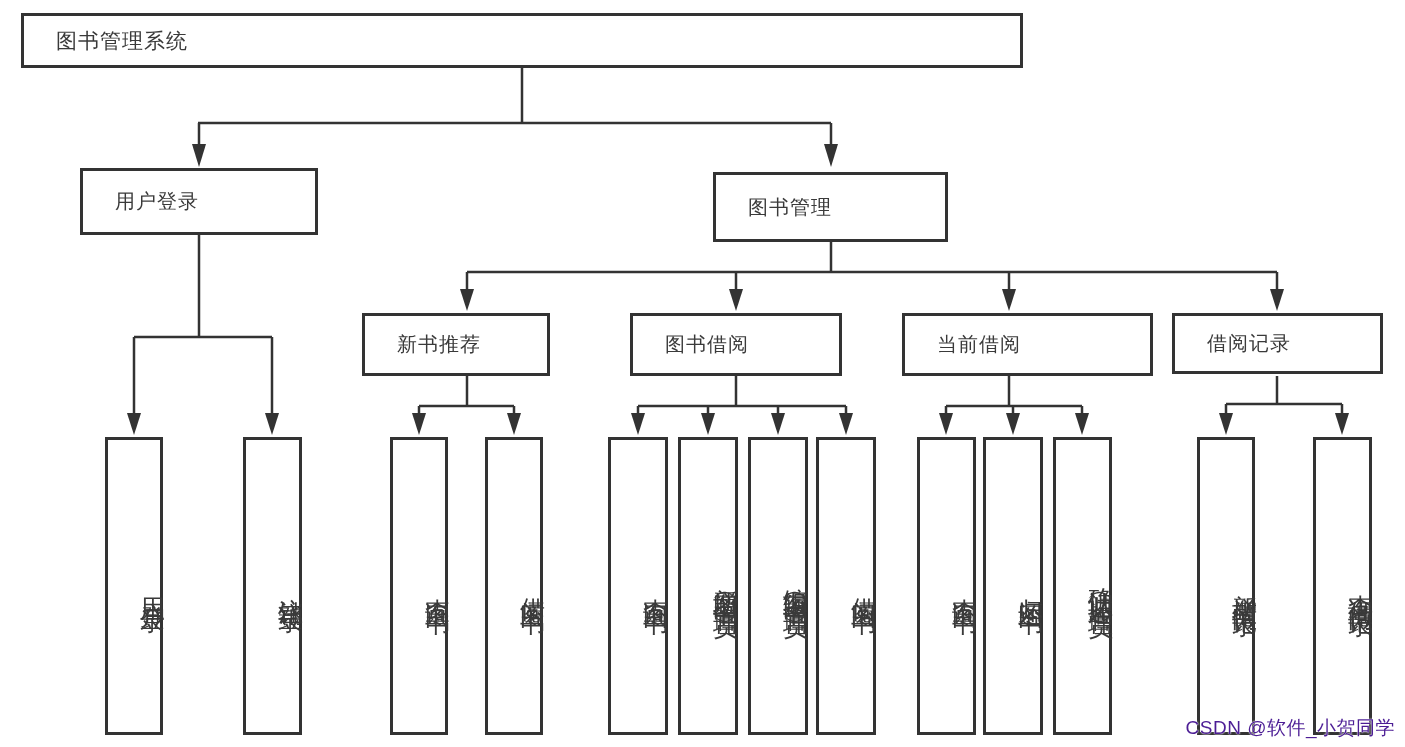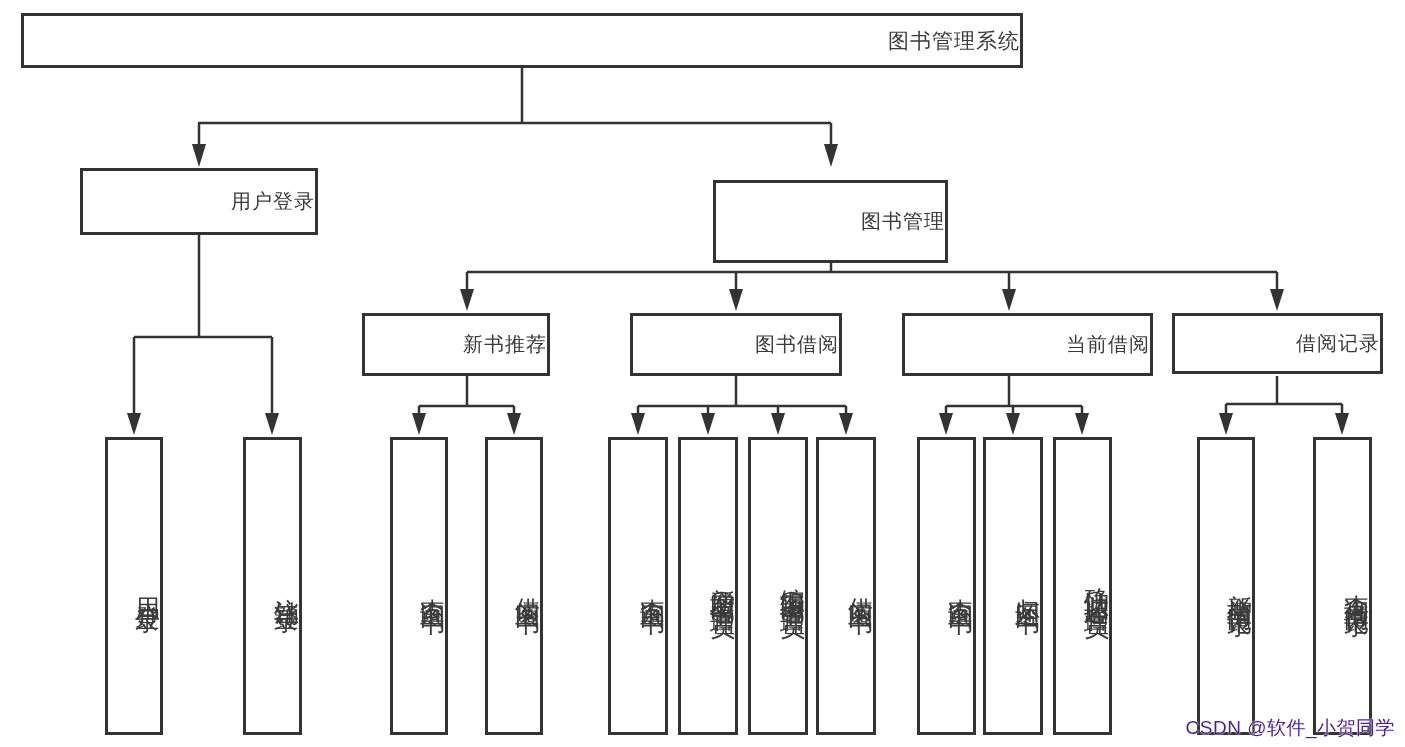--- a/index.html
+++ b/index.html
@@ -9,23 +9,24 @@
     background:#ffffff;
     font-family:"Liberation Sans","DejaVu Sans",sans-serif;
     overflow:hidden;
   }
   .connectors{position:absolute;left:0;top:0;width:1405px;height:747px;z-index:1;}
   .box{
     position:absolute;
     box-sizing:border-box;
     border:3px solid #333333;
     background:#ffffff;
-    display:flex;align-items:center;justify-content:flex-end;
+    display:flex;align-items:center;justify-content:flex-start;
     color:#3a3a3a;
     z-index:2;
+    padding-left:32px;
   }
   .box.root{font-size:21px;letter-spacing:1px;}
   .box.lvl{font-size:20px;letter-spacing:1px;}
   .box.leaf{
     top:437px;height:298px;
     font-size:25px;
   }
   .vtext{
     writing-mode:vertical-rl;
     text-orientation:mixed;
@@ -114,21 +115,21 @@
     </g>
   </svg>
 
   <div class="box root" style="left:21px;top:13px;width:1002px;height:55px">
     <span>图书管理系统</span>
   </div>
 
   <div class="box lvl" style="left:80px;top:168px;width:238px;height:67px">
     <span>用户登录</span>
   </div>
-  <div class="box lvl" style="left:713px;top:180px;width:235px;height:83px">
+  <div class="box lvl" style="left:713px;top:172px;width:235px;height:70px">
     <span>图书管理</span>
   </div>
 
   <div class="box lvl" style="left:362px;top:313px;width:188px;height:63px">
     <span>新书推荐</span>
   </div>
   <div class="box lvl" style="left:630px;top:313px;width:212px;height:63px">
     <span>图书借阅</span>
   </div>
   <div class="box lvl" style="left:902px;top:313px;width:251px;height:63px">

